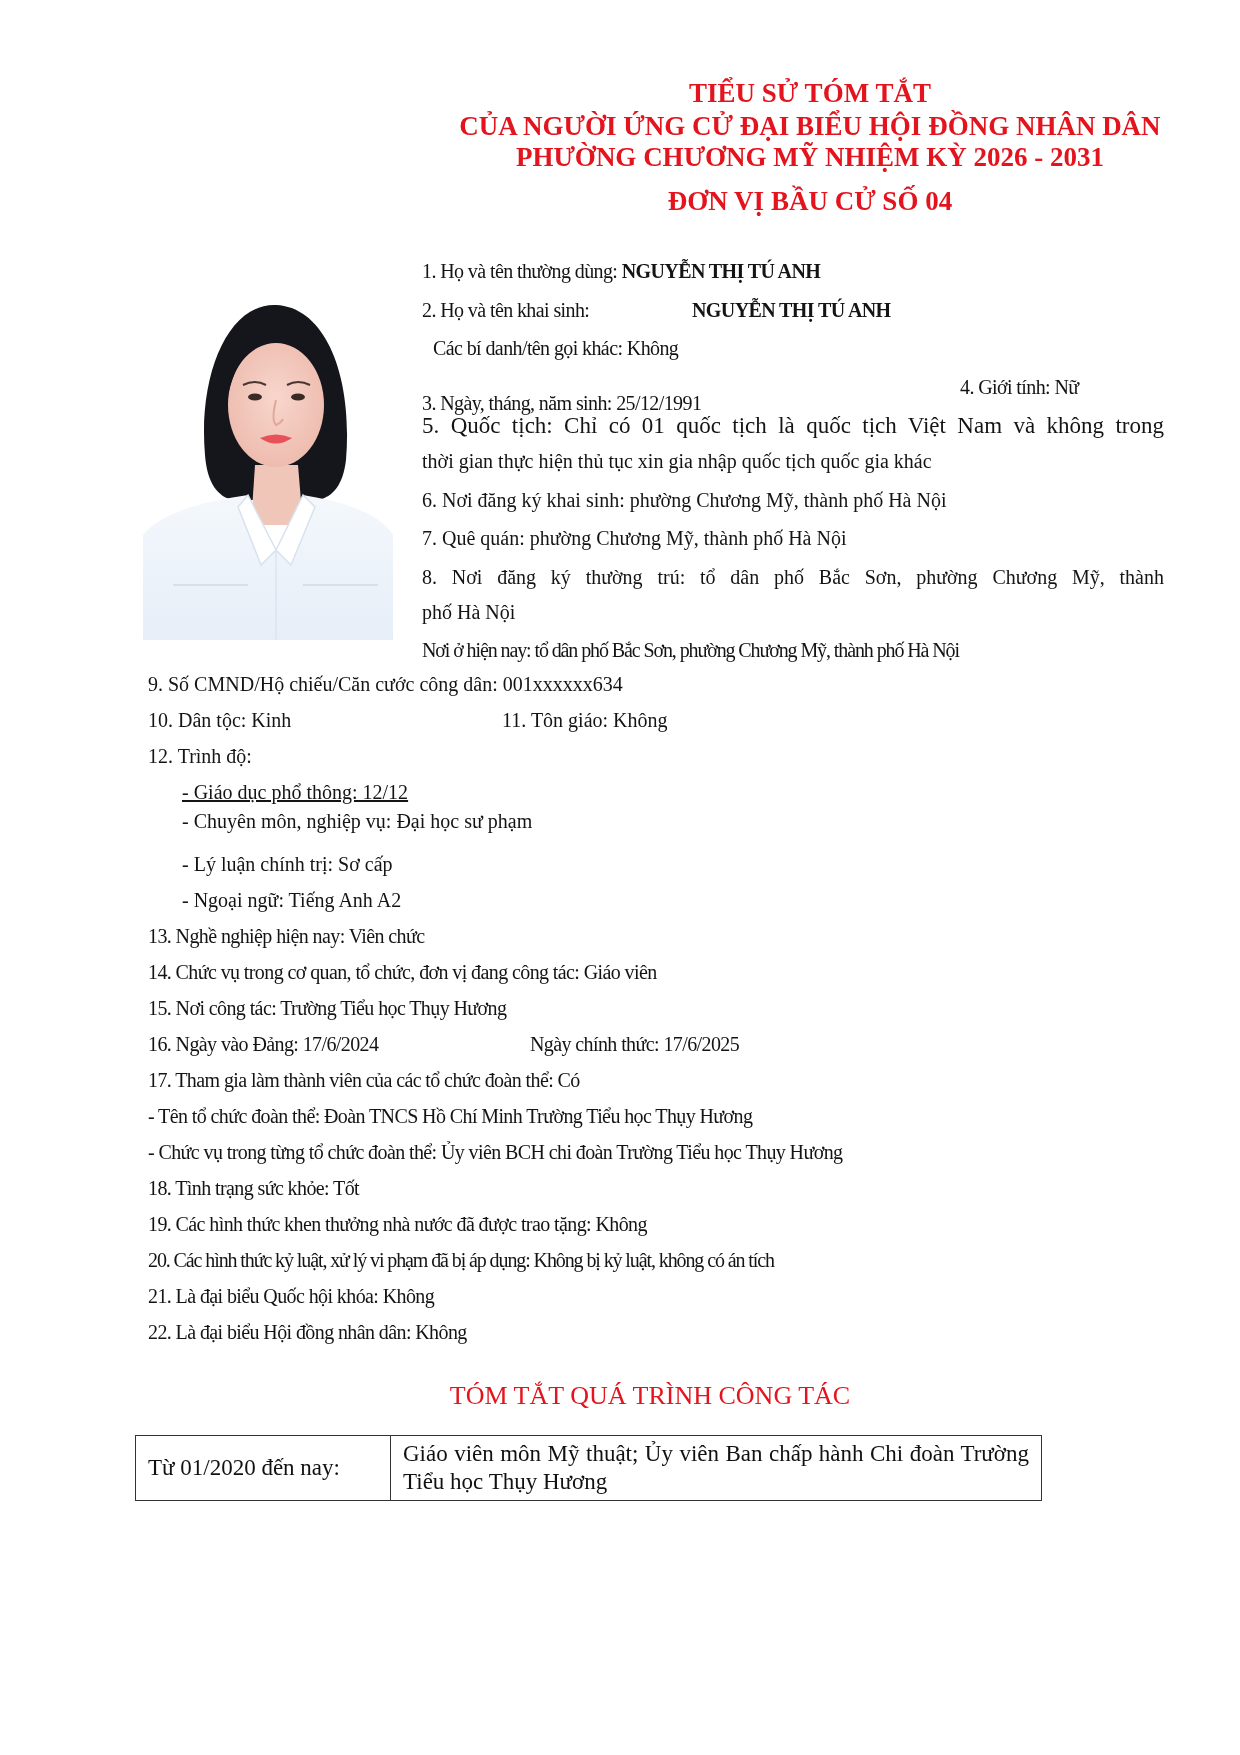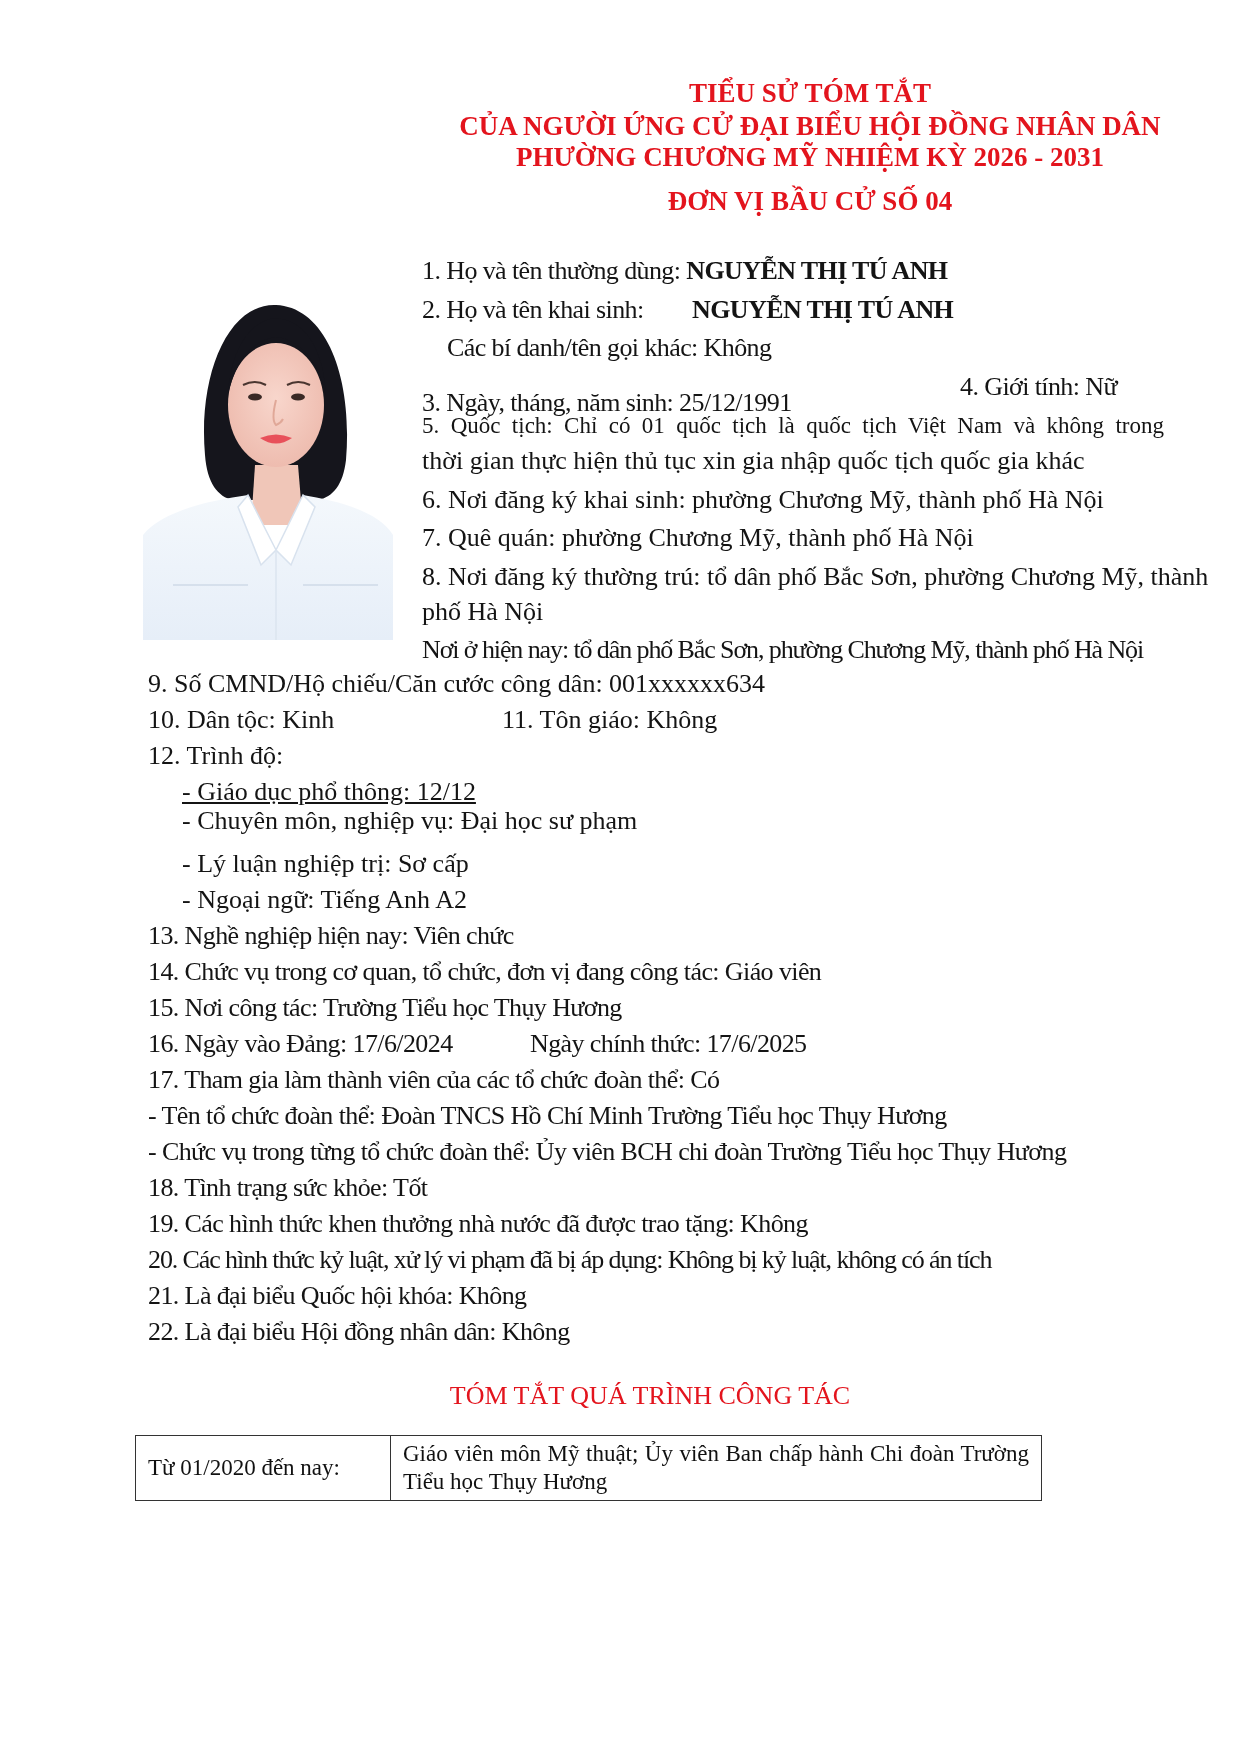--- a/index.html
+++ b/index.html
@@ -1,20 +1,20 @@
 <!DOCTYPE html>
 <html><head>
 <meta charset="utf-8">
 <style>
   html, body { margin:0; padding:0; background:#ffffff; }
   body { width:1240px; height:1755px; position:relative; overflow:hidden;
          font-family:"Liberation Serif", "DejaVu Serif", serif; color:#111; }
   .title { position:absolute; left:380px; width:860px; text-align:center; color:#e3141d;
            font-weight:bold; font-size:27px; line-height:32px; white-space:nowrap; }
-  .line { position:absolute; font-size:26px; line-height:30px; white-space:nowrap; color:#141414; }
+  .line { position:absolute; font-size:20px; line-height:30px; white-space:nowrap; color:#141414; }
   .cond { letter-spacing:-0.6px; }
   .bold { font-weight:bold; }
   .photo { position:absolute; left:143px; top:285px; width:250px; height:355px; overflow:hidden; background:#fff; }
   .section-title { position:absolute; left:120px; width:1060px; text-align:center; top:1380px;
            color:#e3141d; font-weight:normal; font-size:26px; line-height:32px; }
   table.work { position:absolute; left:135px; top:1435px; width:907px; border-collapse:collapse; font-size:23px; }
   table.work td { border:1.5px solid #333; padding:4px 12px; vertical-align:middle; line-height:28px; }
   table.work td.period { width:230px; }
   table.work td.desc { text-align:justify; }
   .just { text-align:justify; text-align-last:justify; }
@@ -64,38 +64,38 @@
     <path d="M30 300 L105 300 M160 300 L235 300" stroke="#d6e0ec" stroke-width="2"></path>
     <line x1="133" y1="265" x2="133" y2="355" stroke="#dbe4ef" stroke-width="1.5"></line>
   </svg>
 </div>
 
 <div class="line cond" style="left:422px; top:256px;">
   <span>1. Họ và tên thường dùng: </span><span class="bold">NGUYỄN THỊ TÚ ANH</span>
 </div>
 <div class="line cond" style="left:422px; top:295px;">2. Họ và tên khai sinh:</div>
 <div class="line cond bold" style="left:692px; top:295px;">NGUYỄN THỊ TÚ ANH</div>
-<div class="line cond" style="left:447px; top:333px;text-align:right;">Các bí danh/tên gọi khác:  Không</div>
+<div class="line cond" style="left:433px; top:333px;text-align:right;">Các bí danh/tên gọi khác:  Không</div>
 <div class="line cond" style="left:422px; top:388px;">3. Ngày, tháng, năm sinh: 25/12/1991</div>
 <div class="line cond" style="left:960px; top:372px;">4. Giới tính: Nữ</div>
 <div class="line just" style="left:422px; top:411px; width:742px; font-size:23px;">5. Quốc tịch: Chỉ có 01 quốc tịch là quốc tịch Việt Nam và không trong</div>
 <div class="line" style="left:422px; top:446px;">thời gian thực hiện thủ tục xin gia nhập quốc tịch quốc gia khác</div>
 <div class="line" style="left:422px; top:485px;">6. Nơi đăng ký khai sinh: phường Chương Mỹ, thành phố Hà Nội</div>
 <div class="line" style="left:422px; top:523px;">7. Quê quán: phường Chương Mỹ, thành phố Hà Nội</div>
 <div class="line just" style="left:422px; top:562px; width:742px;">8. Nơi đăng ký thường trú: tổ dân phố Bắc Sơn, phường Chương Mỹ, thành</div>
 <div class="line" style="left:422px; top:597px;">phố Hà Nội</div>
 <div class="line cond" style="left:422px; top:635px; letter-spacing:-1.1px;">Nơi ở hiện nay: tổ dân phố Bắc Sơn, phường Chương Mỹ, thành phố Hà Nội</div>
 
 <div class="line" style="left:148px; top:669px;">9. Số CMND/Hộ chiếu/Căn cước công dân: 001xxxxxx634</div>
 <div class="line" style="left:148px; top:705px;">10. Dân tộc: Kinh</div>
 <div class="line" style="left:502px; top:705px;">11. Tôn giáo:  Không</div>
 <div class="line" style="left:148px; top:741px;">12. Trình độ:</div>
 <div class="line" style="left:182px; top:777px;text-decoration:underline;">- Giáo dục phổ thông: 12/12</div>
 <div class="line" style="left:182px; top:806px;">- Chuyên môn, nghiệp vụ: Đại học sư phạm</div>
-<div class="line" style="left:182px; top:849px;">- Lý luận nghiệp trị: Sơ cấp</div>
+<div class="line" style="left:182px; top:849px;">- Lý luận chính trị: Sơ cấp</div>
 <div class="line" style="left:182px; top:885px;">- Ngoại ngữ: Tiếng Anh A2</div>
 <div class="line cond" style="left:148px; top:921px;">13. Nghề nghiệp hiện nay: Viên chức</div>
 <div class="line cond" style="left:148px; top:957px;">14. Chức vụ trong cơ quan, tổ chức, đơn vị đang công tác: Giáo viên</div>
 <div class="line cond" style="left:148px; top:993px;">15. Nơi công tác: Trường Tiểu học Thụy Hương</div>
 <div class="line cond" style="left:148px; top:1029px;">16. Ngày vào Đảng: 17/6/2024</div>
 <div class="line cond" style="left:530px; top:1029px;">Ngày chính thức: 17/6/2025</div>
 <div class="line cond" style="left:148px; top:1065px;">17. Tham gia làm thành viên của các tổ chức đoàn thể: Có</div>
 <div class="line cond" style="left:148px; top:1101px;"> - Tên tổ chức đoàn thể: Đoàn TNCS Hồ Chí Minh Trường Tiểu học Thụy Hương</div>
 <div class="line cond" style="left:148px; top:1137px;"> - Chức vụ trong từng tổ chức đoàn thể: Ủy viên BCH chi đoàn Trường Tiểu học Thụy Hương</div>
 <div class="line cond" style="left:148px; top:1173px;">18. Tình trạng sức khỏe: Tốt</div>

